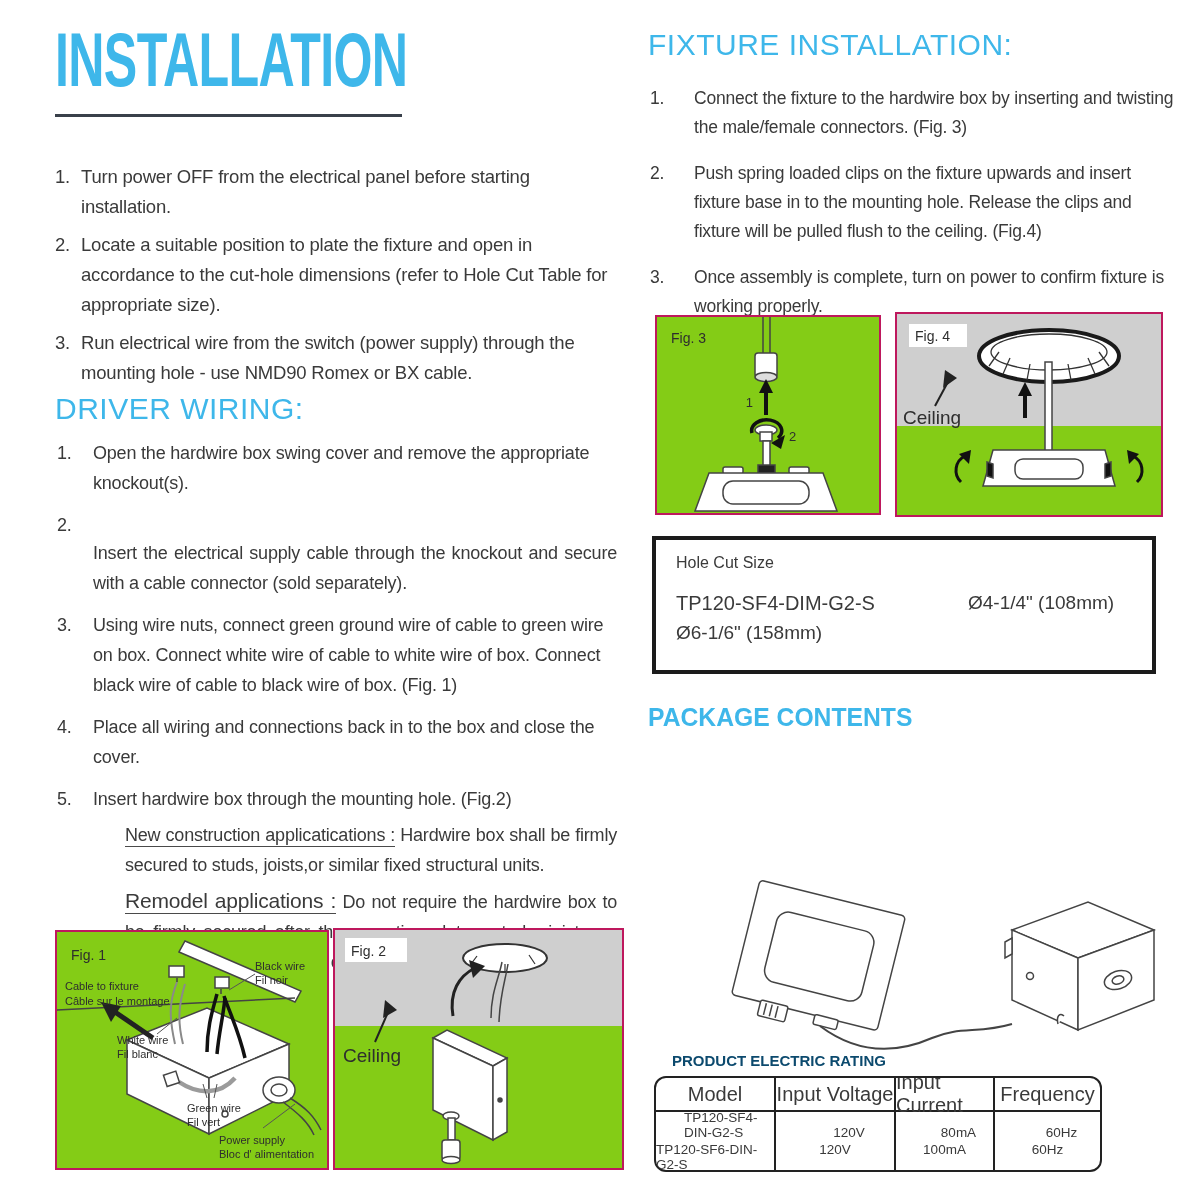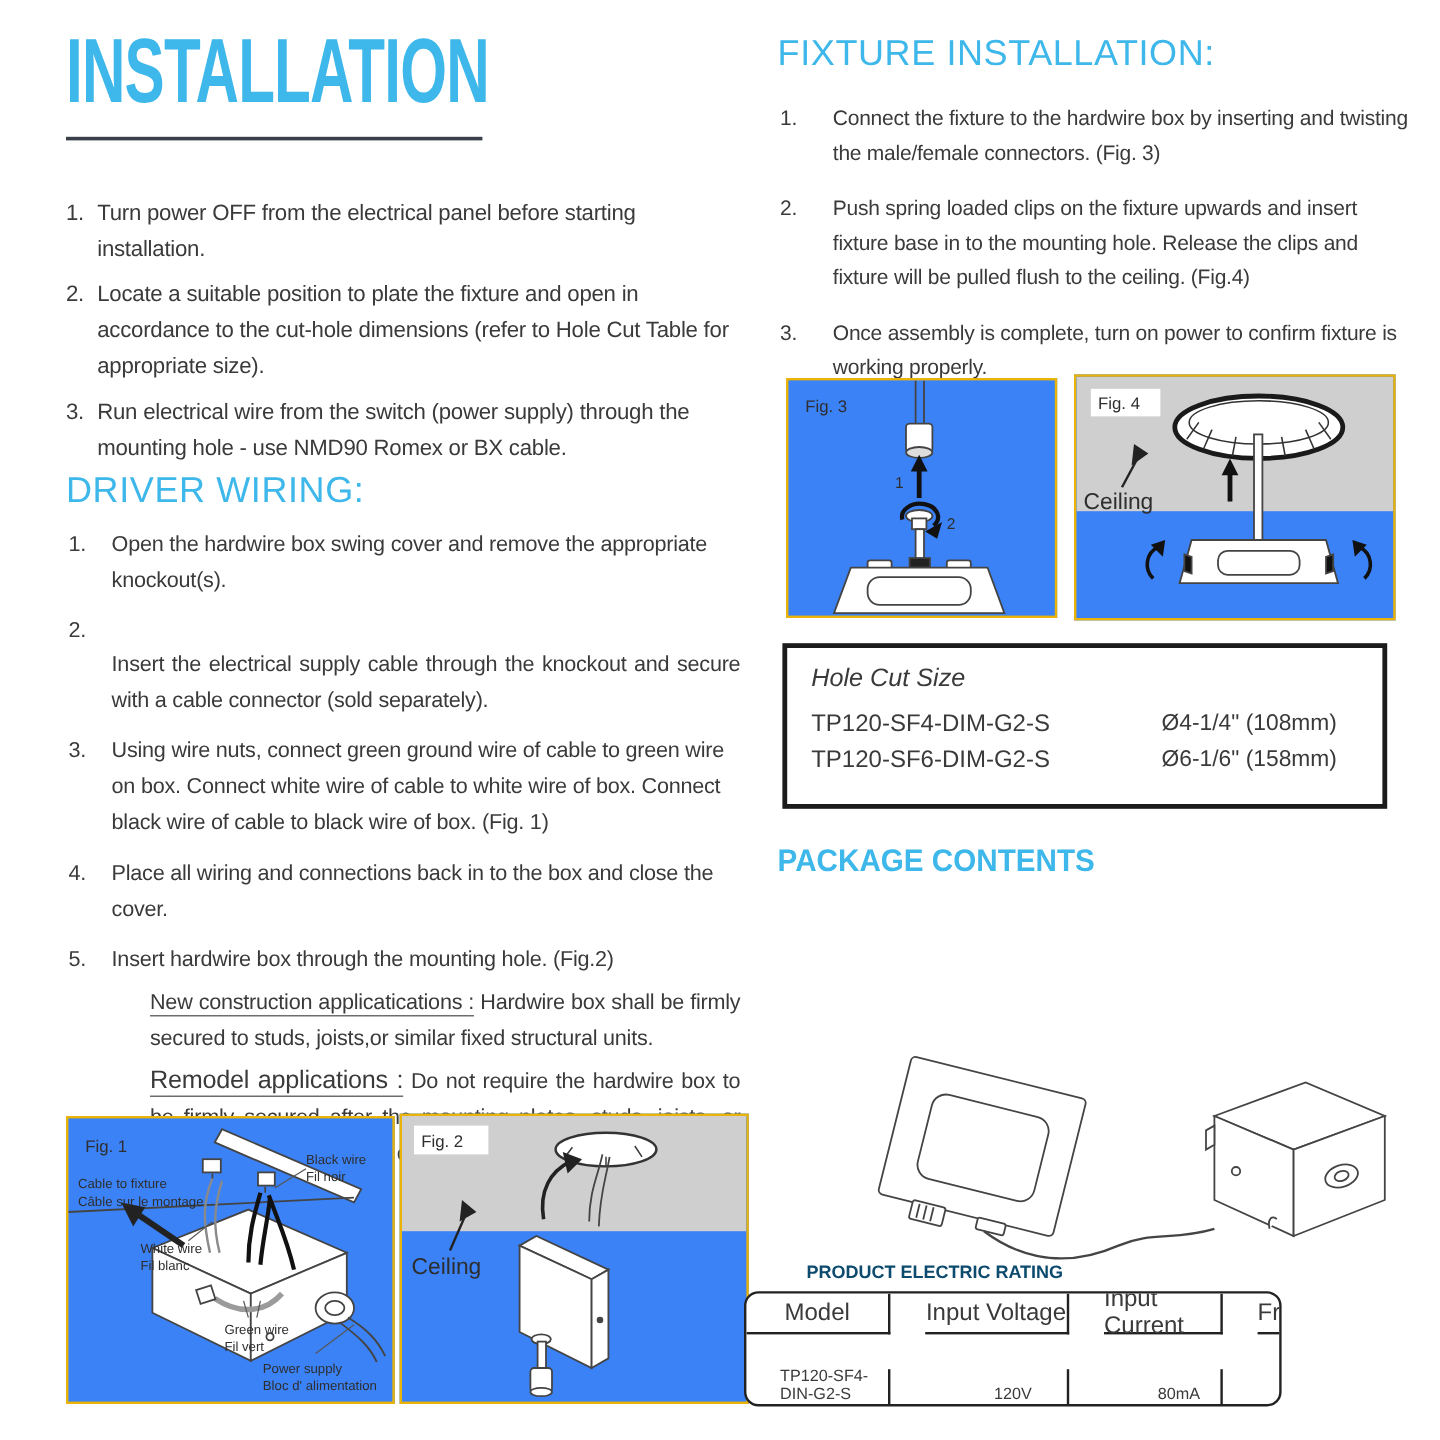--- a/index.html
+++ b/index.html
@@ -28,37 +28,37 @@
   .steps.intro{font-size:18.5px;line-height:30px;letter-spacing:-.2px;}
   .steps.driver{font-size:18px;line-height:30px;letter-spacing:-.2px;}
   .steps.rsteps{font-size:17.5px;line-height:29px;letter-spacing:-.2px;}
   .steps.driver .step{margin-bottom:12px;}
   .steps.rsteps .step{margin-bottom:17px;}
   .just{text-align:justify;margin-top:28px;}
   .u{border-bottom:1.5px solid #4a4a4a;padding-bottom:1px;}
   .sub{margin-top:6px;margin-left:32px;}
   .sub .biglab{font-size:21px;}
   
-  .figbox{position:absolute;border:2px solid #eab308;background:#3b82f6;}
+  .figbox{position:absolute;border:2px solid #be185d;background:#84cc16;}
   svg text{font-family:"Liberation Sans",sans-serif;fill:#2e2e2e;}
   
   .holebox{position:absolute;left:652px;top:536px;width:504px;height:138px;
       border:4px solid #1b1b1b;box-sizing:border-box;background:#fff;}
-  .holebox .hc-title{position:absolute;left:20px;top:14px;font-size:21px;font-style:italic;}
+  .holebox .hc-title{position:absolute;left:20px;top:14px;font-size:16px;}
   .hc-row{position:absolute;left:20px;width:460px;display:flex;}
   .hc-row .model{width:292px;font-size:20px;}
   .hc-row .size{font-size:19px;}
   
   .pkg-body{position:absolute;left:648px;top:740px;width:508px;
       font-size:17px;line-height:24.5px;text-align:justify;letter-spacing:-.1px;}
   
   .rating-label{position:absolute;left:672px;top:1052px;font-size:15px;font-weight:700;color:#0c4a6e;}
-  .rating-table{position:absolute;left:620px;top:1076px;width:444px;height:92px;
+  .rating-table{position:absolute;left:654px;top:1076px;width:444px;height:92px;
       border:2.5px solid #222;border-radius:12px;overflow:hidden;background:#fff;
-      display:grid;grid-template-columns:120px 120px 99px 1fr;grid-template-rows:34px 29px 29px;gap:29px;}
+      display:grid;grid-template-columns:120px 120px 99px 1fr;grid-template-rows:34px 29px 29px;}
   .rt-cell{display:flex;align-items:center;justify-content:center;border-right:2px solid #222;}
   .rt-cell.lastcol{border-right:none;}
   .rt-cell.hdr{font-size:20px;border-bottom:2px solid #222;}
   .rt-cell.dat{font-size:13.5px;}
   .rt-cell.dat.r1{align-items:flex-end;padding-bottom:1px;padding-left:28px;}
   .rt-cell.dat.r2{align-items:flex-start;padding-top:1px;}
 </style>
 </head>
 <body>
 
@@ -306,21 +306,20 @@
     </svg>
   </div>
 
   <div class="holebox">
     <div class="hc-title">Hole Cut Size</div>
     <div class="hc-row" style="top:52px;">
       <span class="model">TP120-SF4-DIM-G2-S</span>
       <span class="size">Ø4-1/4" (108mm)</span>
     </div>
     <div class="hc-row" style="top:82px;">
-      <span class="model">TP120-SF6-DIM-G2-S</span>
       <span class="size">Ø6-1/6" (158mm)</span>
     </div>
   </div>
 
   <div class="pkg-head" style="left:648px;top:702px;">PACKAGE CONTENTS</div>
 
   <svg width="500" height="195" viewBox="0 0 500 195" style="position:absolute;left:660px;top:858px;">
     <g transform="translate(100,22) rotate(14)" stroke="#444" stroke-width="1.5" fill="#fff">
       <rect x="0" y="0" width="150" height="118" rx="4"></rect>
       <rect x="26" y="24" width="100" height="72" rx="12"></rect>

